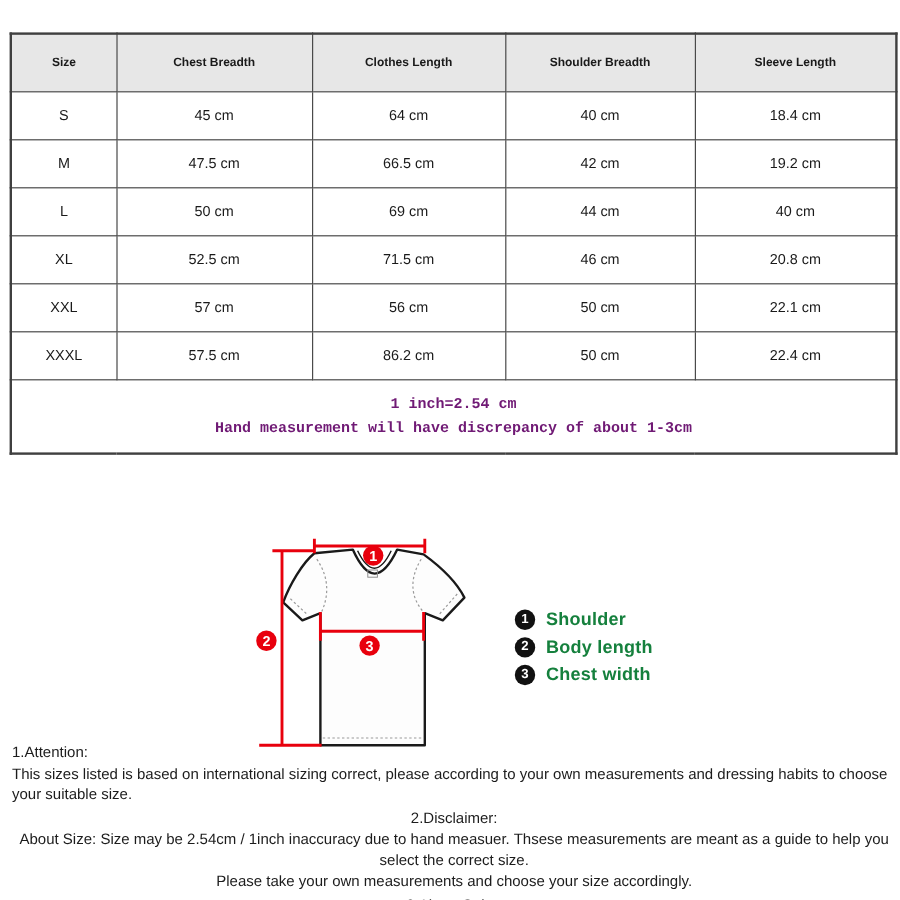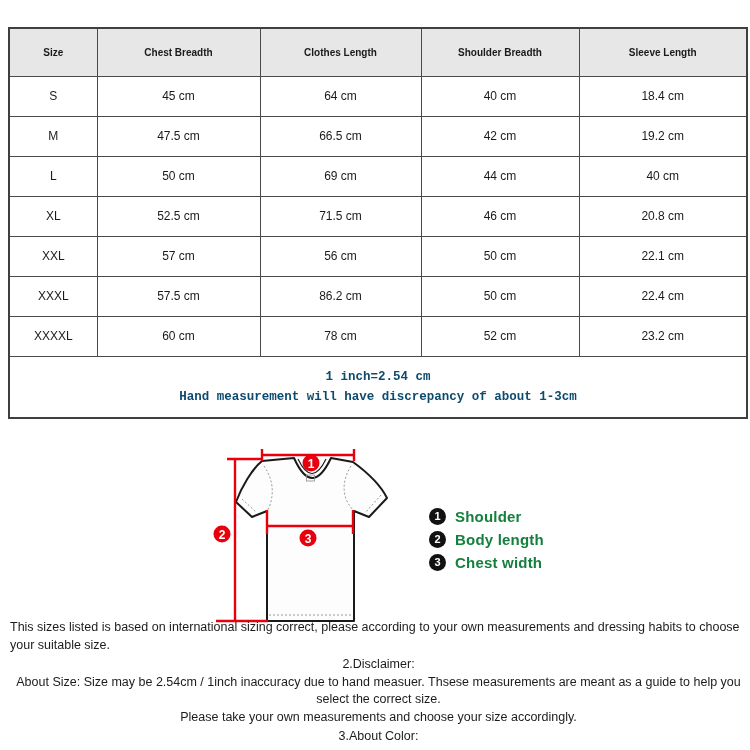--- a/index.html
+++ b/index.html
@@ -10,21 +10,21 @@
   
   .size-table { position:absolute; left:8px; top:27px; width:738px;
     border-collapse:collapse; table-layout:fixed; }
   .size-table th, .size-table td {
     border:1px solid #4a4a4a; text-align:center; vertical-align:middle; }
   .size-table { border:2px solid #3f3f3f; }
   .size-table th { height:48px; background:#e7e7e7; font-size:10px; font-weight:bold; }
   .size-table td { height:40px; font-size:12px; background:#ffffff; }
   .size-table td.note-cell { height:62px; }
   .note-line { font-family:"Liberation Mono", monospace; font-weight:bold;
-    font-size:12.5px; line-height:20px; color:#0c4a6e; }
+    font-size:12.5px; line-height:20px; color:#701a75; }
 
   
   .diagram-svg { position:absolute; left:203px; top:446px; width:210px; height:195px; }
   .marker-num { font-family:"Liberation Sans", sans-serif; font-size:12px;
     font-weight:bold; fill:#ffffff; text-anchor:middle; }
 
   
   .legend { position:absolute; left:429px; top:505px; }
   .legend-row { display:flex; align-items:center; height:23px; gap:9px; }
   .legend-badge { width:17px; height:17px; border-radius:50%; background:#111;
@@ -94,27 +94,20 @@
       <td>22.1 cm</td>
     </tr>
     <tr>
       <td>XXXL</td>
       <td>57.5 cm</td>
       <td>86.2 cm</td>
       <td>50 cm</td>
       <td>22.4 cm</td>
     </tr>
     <tr>
-      <td>XXXXL</td>
-      <td>60 cm</td>
-      <td>78 cm</td>
-      <td>52 cm</td>
-      <td>23.2 cm</td>
-    </tr>
-    <tr>
       <td class="note-cell" colspan="5">
         <div class="note-line">1 inch=2.54 cm</div>
         <div class="note-line">Hand measurement will have discrepancy of about 1-3cm</div>
       </td>
     </tr>
   </tbody>
 </table>
 
 <svg class="diagram-svg" viewBox="0 0 210 195">
 
@@ -173,20 +166,21 @@
     <span class="legend-label">Body length</span>
   </div>
   <div class="legend-row">
     <span class="legend-badge">3</span>
     <span class="legend-label">Chest width</span>
   </div>
 </div>
 
 <div class="notes">
   <div class="note-section">
+    <div>1.Attention:</div>
     <div>This sizes listed is based on international sizing correct, please according to your own measurements and dressing habits to choose your suitable size.</div>
   </div>
   <div class="note-section">
     <div>2.Disclaimer:</div>
     <div>About Size: Size may be 2.54cm / 1inch inaccuracy due to hand measuer. Thsese measurements are meant as a guide to help you select the correct size.</div>
     <div>Please take your own measurements and choose your size accordingly.</div>
   </div>
   <div class="note-section">
     <div>3.About Color:</div>
 

